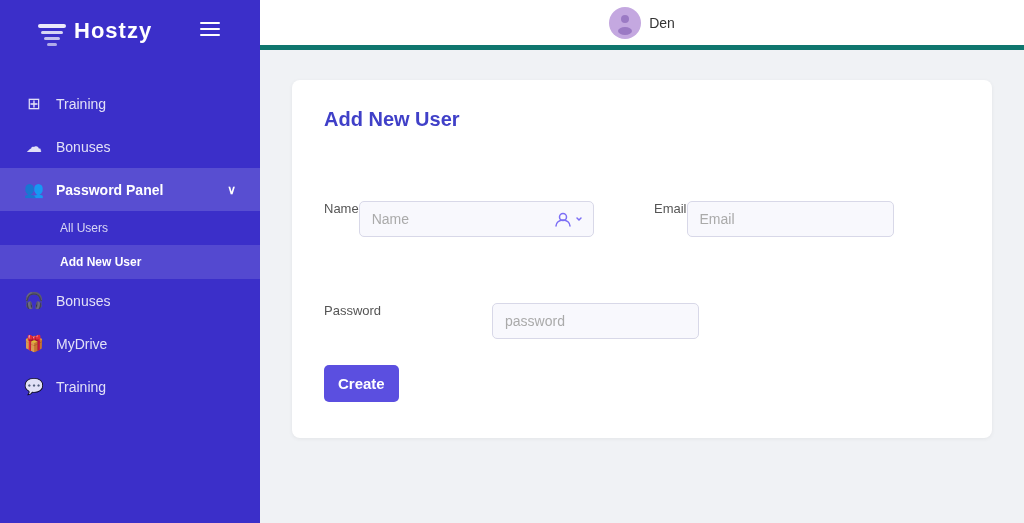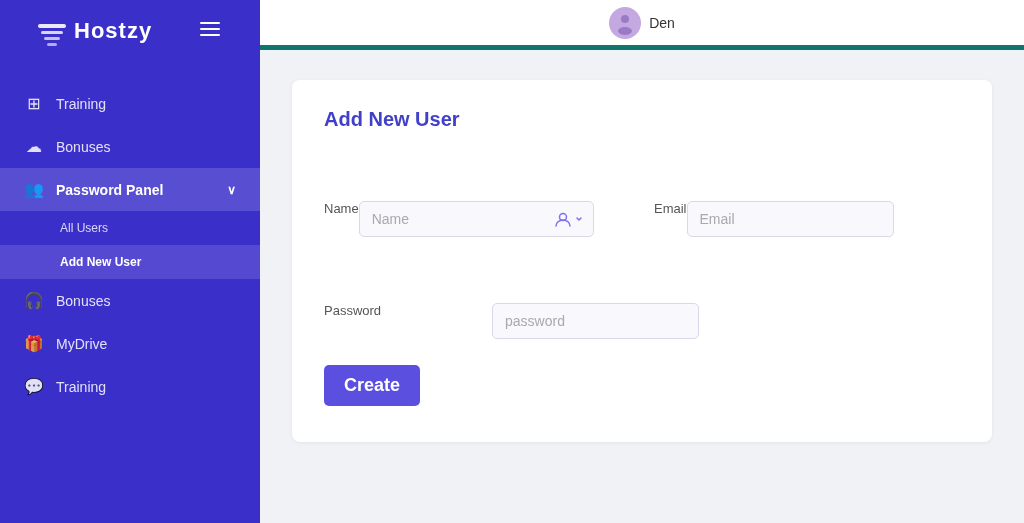--- a/index.html
+++ b/index.html
@@ -189,22 +189,22 @@
       align-items: center;
       gap: 2px;
       cursor: pointer;
     }
 
     .create-btn {
       background: #5b4fe0;
       color: white;
       border: none;
       border-radius: 5px;
-      padding: 10px 20px;
-      font-size: 18px;
+      padding: 10px 14px;
+      font-size: 15px;
       font-weight: 600;
       cursor: pointer;
       margin-top: 8px;
       transition: background 0.15s;
     }
   </style>
 </head>
 <body>
 
 <aside class="sidebar">

